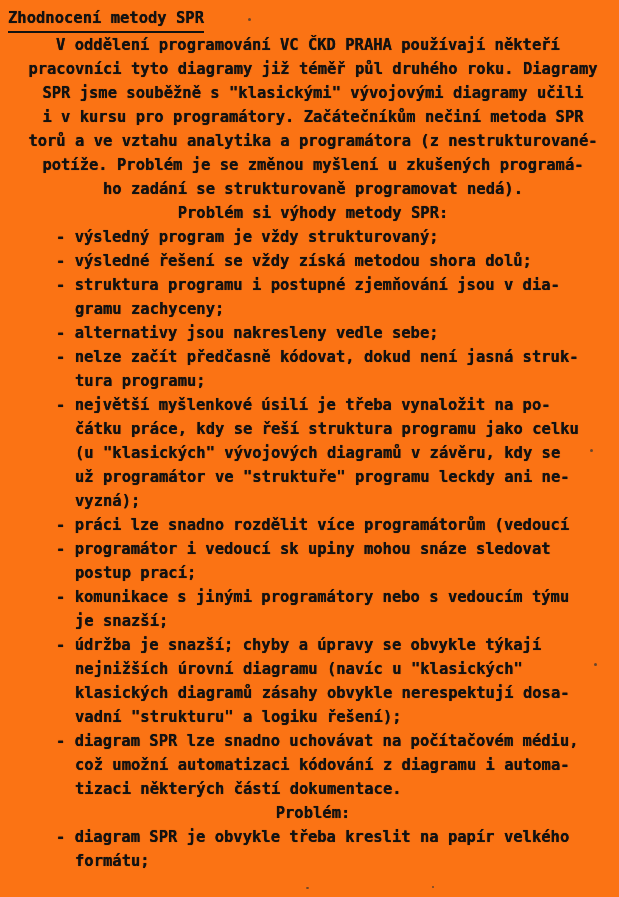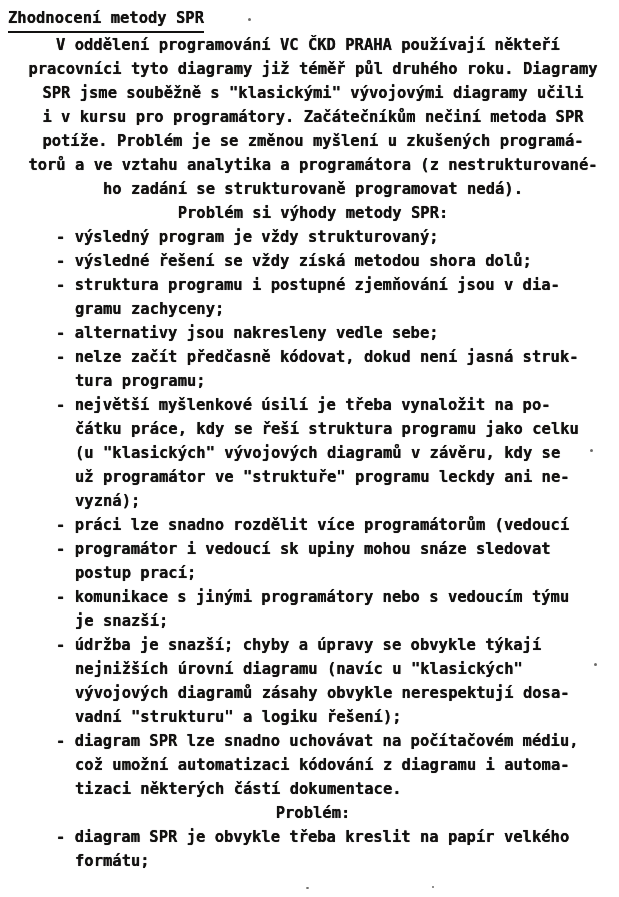--- a/index.html
+++ b/index.html
@@ -4,21 +4,21 @@
 <style>
   html, body {
     margin: 0;
     padding: 0;
     background: #e8e8e4;
   }
   .page {
     position: relative;
     width: 619px;
     height: 897px;
-    background: #ffffff;
+    background: #f97316;
     overflow: hidden;
     color: #151413;
     font-family: "DejaVu Sans Mono", "Liberation Mono", monospace;
     font-weight: 700;
     font-size: 15.5px;
     line-height: 24px;
     text-shadow: 0 0 0.7px currentColor;
     filter: contrast(1.02);
   }
   .doc {
@@ -62,22 +62,22 @@
 <div class="page">
   <div class="doc">
     <div class="title-line line">
       <span class="title-text">Zhodnocení metody SPR</span>
     </div>
     <div>
         <div class="line indent">V oddělení programování VC ČKD PRAHA používají někteří</div>
         <div class="line flush">pracovníci tyto diagramy již téměř půl druhého roku. Diagramy</div>
         <div class="line flush">SPR jsme souběžně s "klasickými" vývojovými diagramy učili</div>
         <div class="line flush">i v kursu pro programátory. Začátečníkům nečiní metoda SPR</div>
+        <div class="line flush">torů a ve vztahu analytika a programátora (z nestrukturované-</div>
         <div class="line flush">potíže. Problém je se změnou myšlení u zkušených programá-</div>
-        <div class="line flush">torů a ve vztahu analytika a programátora (z nestrukturované-</div>
         <div class="line flush">ho zadání se strukturovaně programovat nedá).</div>
         <div class="line flush">Problém si výhody metody SPR:</div>
         <div class="line bullet">- výsledný program je vždy strukturovaný;</div>
         <div class="line bullet">- výsledné řešení se vždy získá metodou shora dolů;</div>
         <div class="line bullet">- struktura programu i postupné zjemňování jsou v dia-</div>
         <div class="line cont">gramu zachyceny;</div>
         <div class="line bullet">- alternativy jsou nakresleny vedle sebe;</div>
         <div class="line bullet">- nelze začít předčasně kódovat, dokud není jasná struk-</div>
         <div class="line cont">tura programu;</div>
         <div class="line bullet">- největší myšlenkové úsilí je třeba vynaložit na po-</div>
@@ -85,21 +85,21 @@
         <div class="line cont">(u "klasických" vývojových diagramů v závěru, kdy se</div>
         <div class="line cont">už programátor ve "struktuře" programu leckdy ani ne-</div>
         <div class="line cont">vyzná);</div>
         <div class="line bullet">- práci lze snadno rozdělit více programátorům (vedoucí</div>
         <div class="line bullet">- programátor i vedoucí sk upiny mohou snáze sledovat</div>
         <div class="line cont">postup prací;</div>
         <div class="line bullet">- komunikace s jinými programátory nebo s vedoucím týmu</div>
         <div class="line cont">je snazší;</div>
         <div class="line bullet">- údržba je snazší; chyby a úpravy se obvykle týkají</div>
         <div class="line cont">nejnižších úrovní diagramu (navíc u "klasických"</div>
-        <div class="line cont">vývojových diagramů zásahy obvykle nerespektují dosa-</div>
+        <div class="line cont">klasických diagramů zásahy obvykle nerespektují dosa-</div>
         <div class="line cont">vadní "strukturu" a logiku řešení);</div>
         <div class="line bullet">- diagram SPR lze snadno uchovávat na počítačovém médiu,</div>
         <div class="line cont">což umožní automatizaci kódování z diagramu i automa-</div>
         <div class="line cont">tizaci některých částí dokumentace.</div>
         <div class="line flush">Problém:</div>
         <div class="line bullet">- diagram SPR je obvykle třeba kreslit na papír velkého</div>
         <div class="line cont">formátu;</div>
       </div>
   </div>
   <div class="speck s1"></div>

